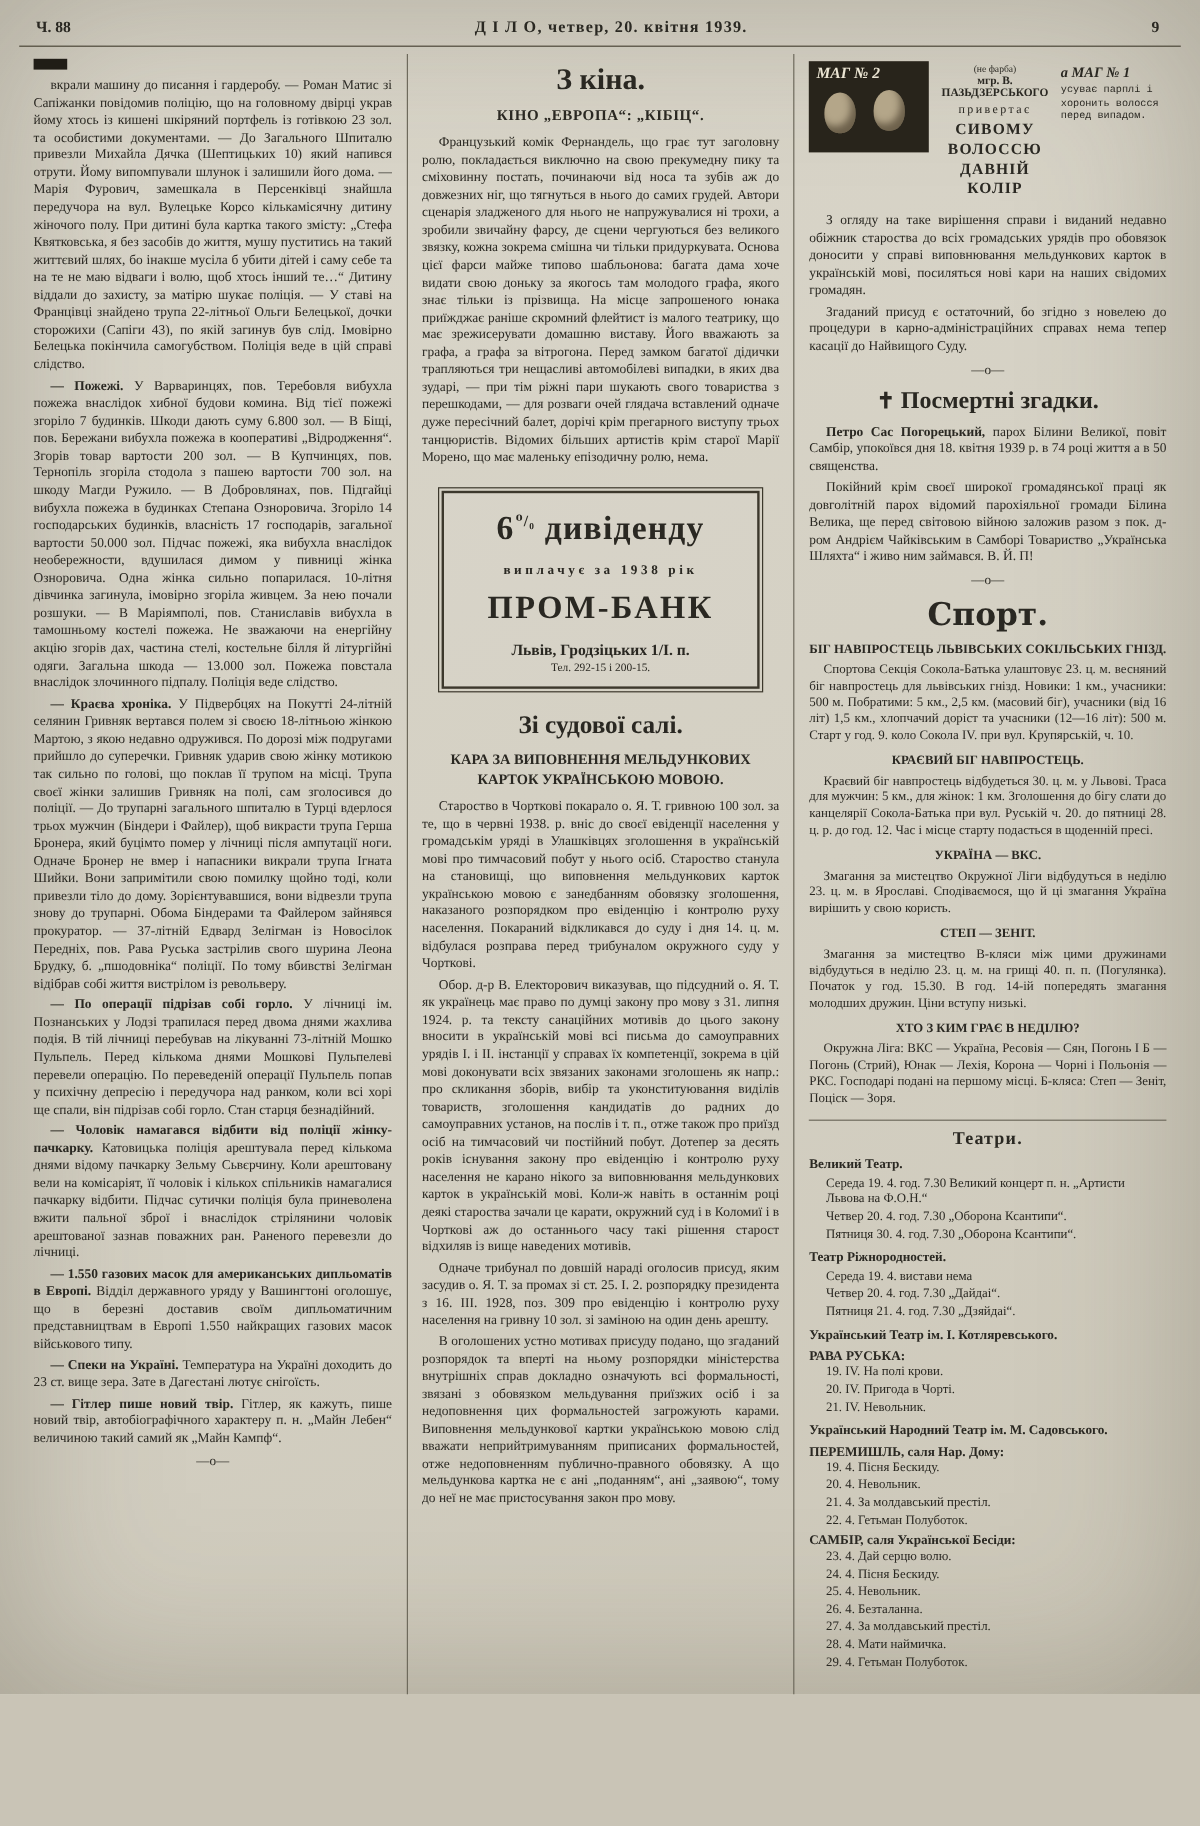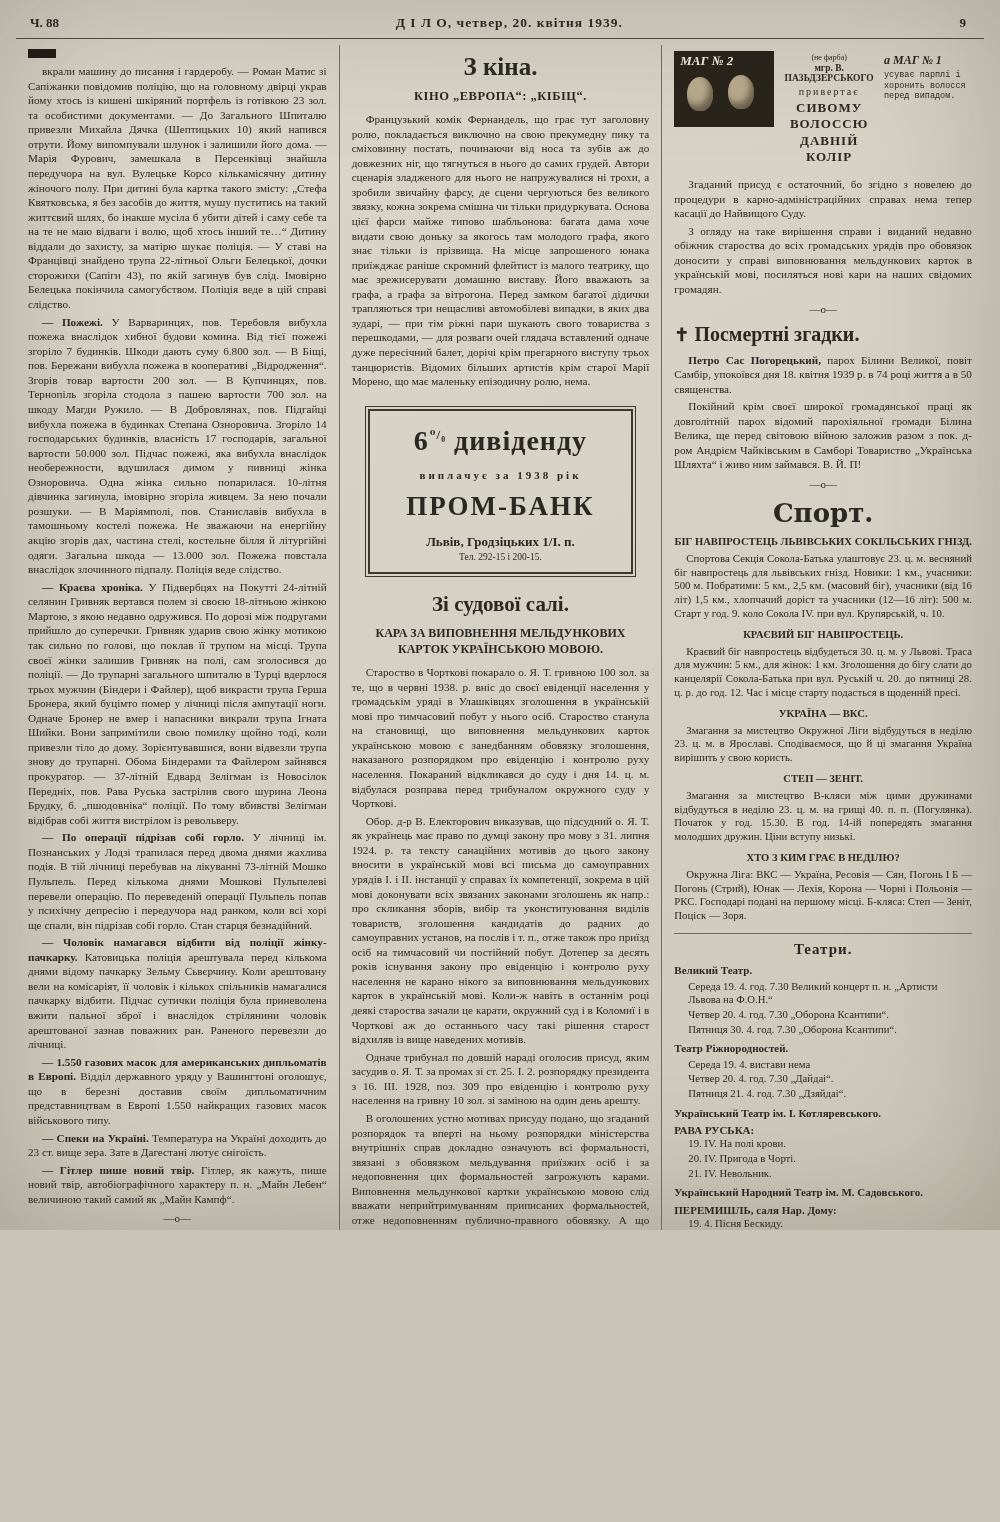--- a/index.html
+++ b/index.html
@@ -1,18 +1,18 @@
 <!DOCTYPE html>
 <html lang="uk"><head>
 <meta charset="utf-8">
 <style>
   *{box-sizing:border-box;}
   html,body{margin:0;padding:0;}
   body{background:#c9c4b6;font-family:"Liberation Serif","DejaVu Serif",serif;}
-  .page{width:1000px;height:1230px;margin:0 auto;position:relative;overflow:hidden;
+  .page{width:1000px;height:1412px;margin:0 auto;position:relative;overflow:hidden;
         background:linear-gradient(155deg,#dad6ca 0%,#d4d0c3 55%,#ccc7b8 100%);
         color:#2a2822;box-shadow:inset 0 0 140px rgba(90,84,66,.35);}
   
   .masthead{display:flex;align-items:baseline;padding:15px 34px 5px 30px;font-weight:bold;}
   .issue{font-size:13px;}
   .mast-title{flex:1;text-align:center;font-size:13.5px;letter-spacing:1px;}
   .pageno{font-size:13px;}
   .head-rule{border-top:1.5px solid #4d4839;margin:2px 16px 0 16px;}
   
   .columns{display:flex;align-items:stretch;padding:6px 16px 0 16px;height:1452px;}
@@ -49,21 +49,21 @@
   .mag-mid{flex:1;text-align:center;padding-top:2px;}
   .mag-note{font-size:8px;}
   .mag-maker{font-size:9.5px;font-weight:bold;margin-top:1px;}
   .mag-action{font-size:10px;letter-spacing:2px;margin-top:3px;}
   .mag-target{font-size:13px;font-weight:bold;letter-spacing:1px;margin-top:3px;}
   .mag-result{font-size:13px;font-weight:bold;letter-spacing:1px;margin-top:1px;}
   .mag-rightcol{width:88px;flex:none;font-size:8.5px;line-height:1.25;padding-top:2px;}
   .mag-r1{font-weight:bold;font-size:12px;font-style:italic;}
   .mag-r2{margin-top:2px;font-family:Liberation Mono, monospace;}
   
-  .obit-title{font-size:20px;font-weight:bold;margin:8px 0 7px 0;}
+  .obit-title{text-align:center;font-size:20px;font-weight:bold;margin:8px 0 7px 0;}
   .cross{font-size:18px;}
   .sport-title{text-align:center;font-size:26px;font-weight:bold;margin:8px 0 7px 0;font-family:"DejaVu Serif","Liberation Serif",serif;}
   .sp-head{text-align:center;font-size:10.6px;font-weight:bold;margin:7px 0 3px 0;line-height:1.3;}
   .sp-text{font-size:10.8px;line-height:1.28;text-align:justify;margin:0 0 3px 0;text-indent:12px;hyphens:auto;}
   .theatre{border-top:1px solid #6e6a5c;margin-top:10px;padding-top:5px;}
   .theatre-title{text-align:center;font-size:15px;font-weight:bold;letter-spacing:1px;margin:2px 0 6px 0;}
   .t-head{font-size:11px;font-weight:bold;margin:6px 0 2px 0;line-height:1.25;}
   .t-place{font-size:11px;font-weight:bold;margin:4px 0 1px 0;}
   .t-line{font-size:10.7px;margin:0 0 1px 14px;line-height:1.27;}
 </style>
@@ -138,22 +138,22 @@
           <div class="mag-target">СИВОМУ ВОЛОССЮ</div>
           <div class="mag-result">ДАВНІЙ КОЛІР</div>
         </div>
         <div class="mag-rightcol">
           <div class="mag-r1">а МАГ № 1</div>
           <div class="mag-r2">усуває парплі і хоронить волосся перед випадом.</div>
         </div>
       </div>
 
       <div>
+          <p class="news-p">З огляду на таке вирішення справи і виданий недавно обіжник староства до всіх громадських урядів про обовязок доносити у справі виповнювання мельдункових карток в українській мові, посиляться нові кари на наших свідомих громадян.</p>
           <p class="news-p">Згаданий присуд є остаточний, бо згідно з новелею до процедури в карно-адміністраційних справах нема тепер касації до Найвищого Суду.</p>
-          <p class="news-p">З огляду на таке вирішення справи і виданий недавно обіжник староства до всіх громадських урядів про обовязок доносити у справі виповнювання мельдункових карток в українській мові, посиляться нові кари на наших свідомих громадян.</p>
         </div>
       <div class="divider">—о—</div>
 
       <h2 class="obit-title">
         <span class="cross">✝</span>
         <span>Посмертні згадки.</span>
       </h2>
       <div>
           <p class="news-p"><b>Петро Сас Погорецький, </b>парох Білини Великої, повіт Самбір, упокоївся дня 18. квітня 1939 р. в 74 році життя а в 50 священства.</p>
           <p class="news-p">Покійний крім своєї широкої громадянської праці як довголітній парох відомий парохіяльної громади Білина Велика, ще перед світовою війною заложив разом з пок. д-ром Андрієм Чайківським в Самборі Товариство „Українська Шляхта“ і живо ним займався. В. Й. П!</p>

